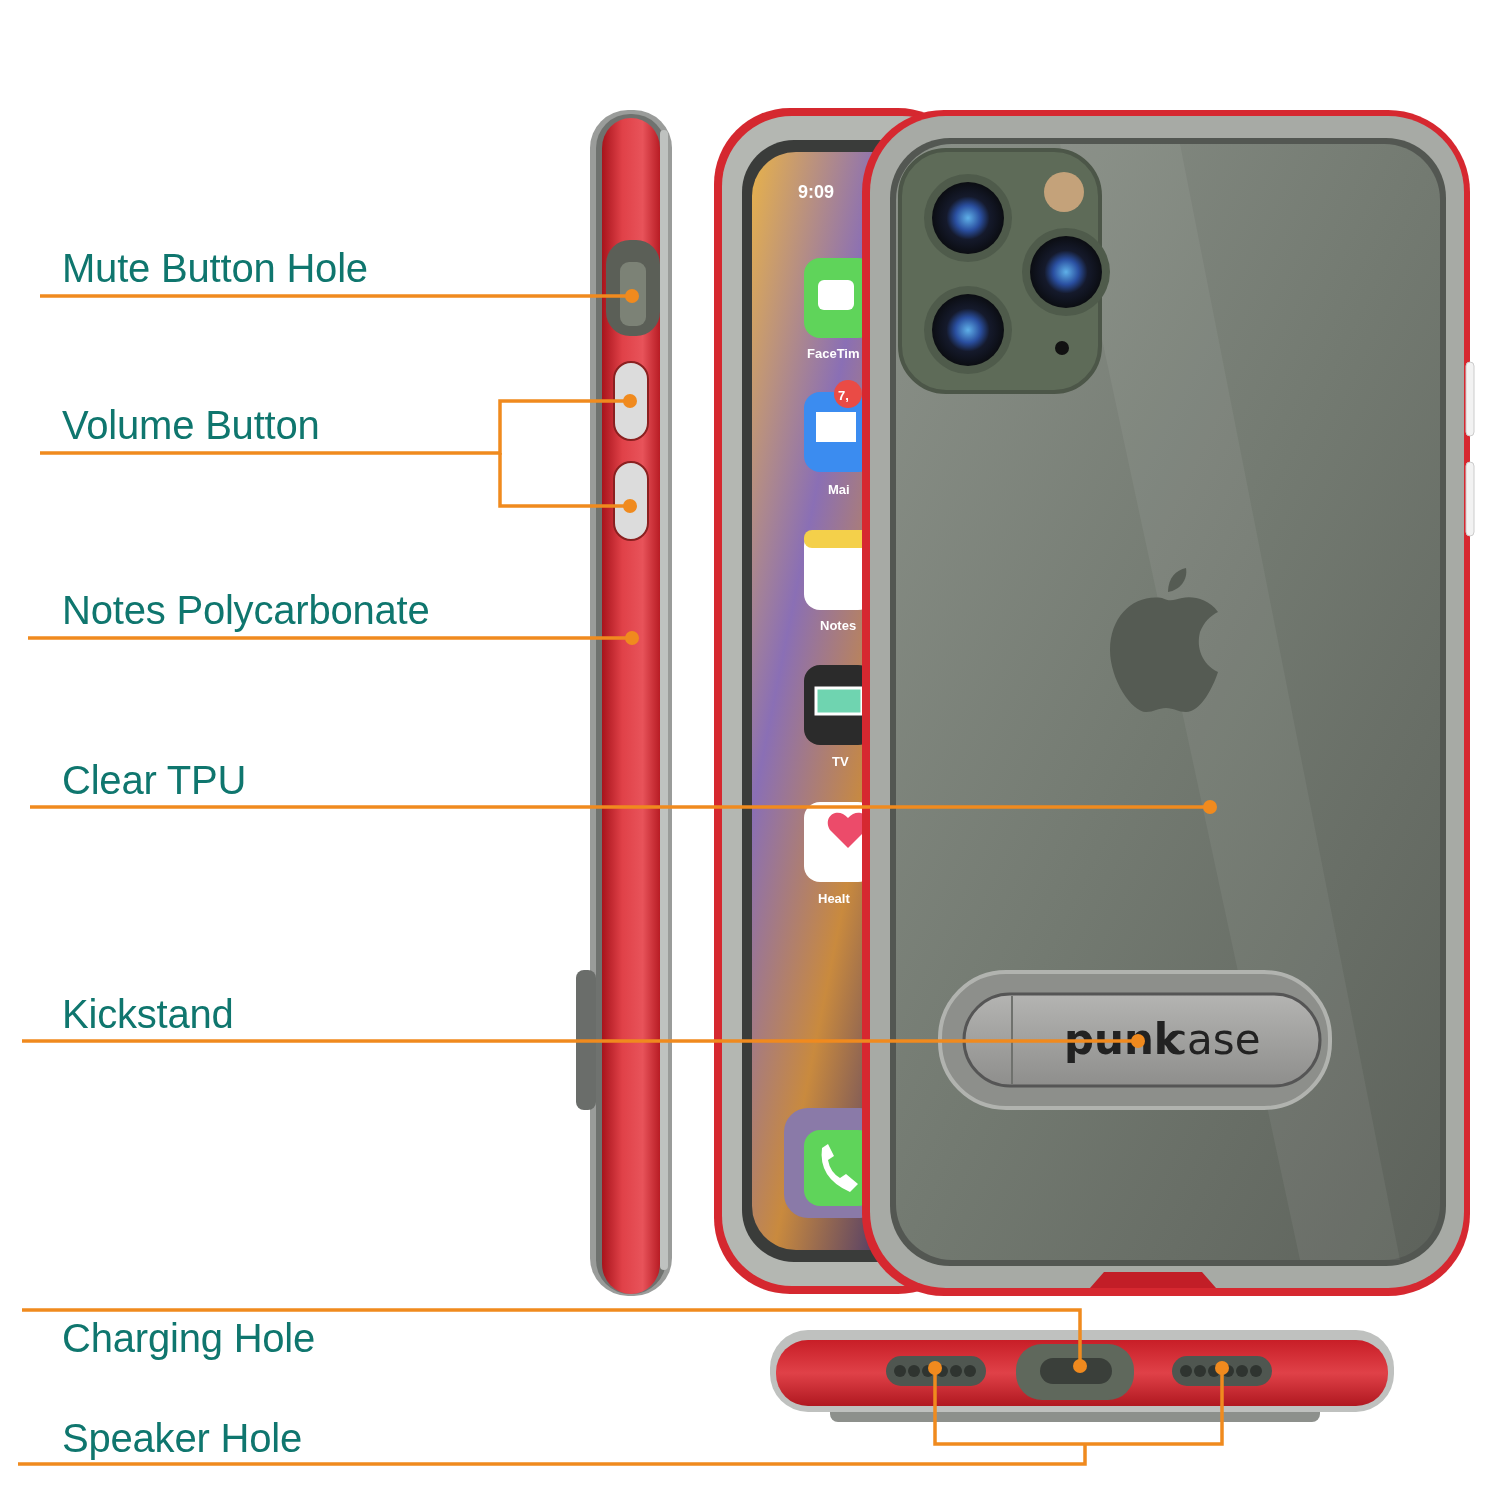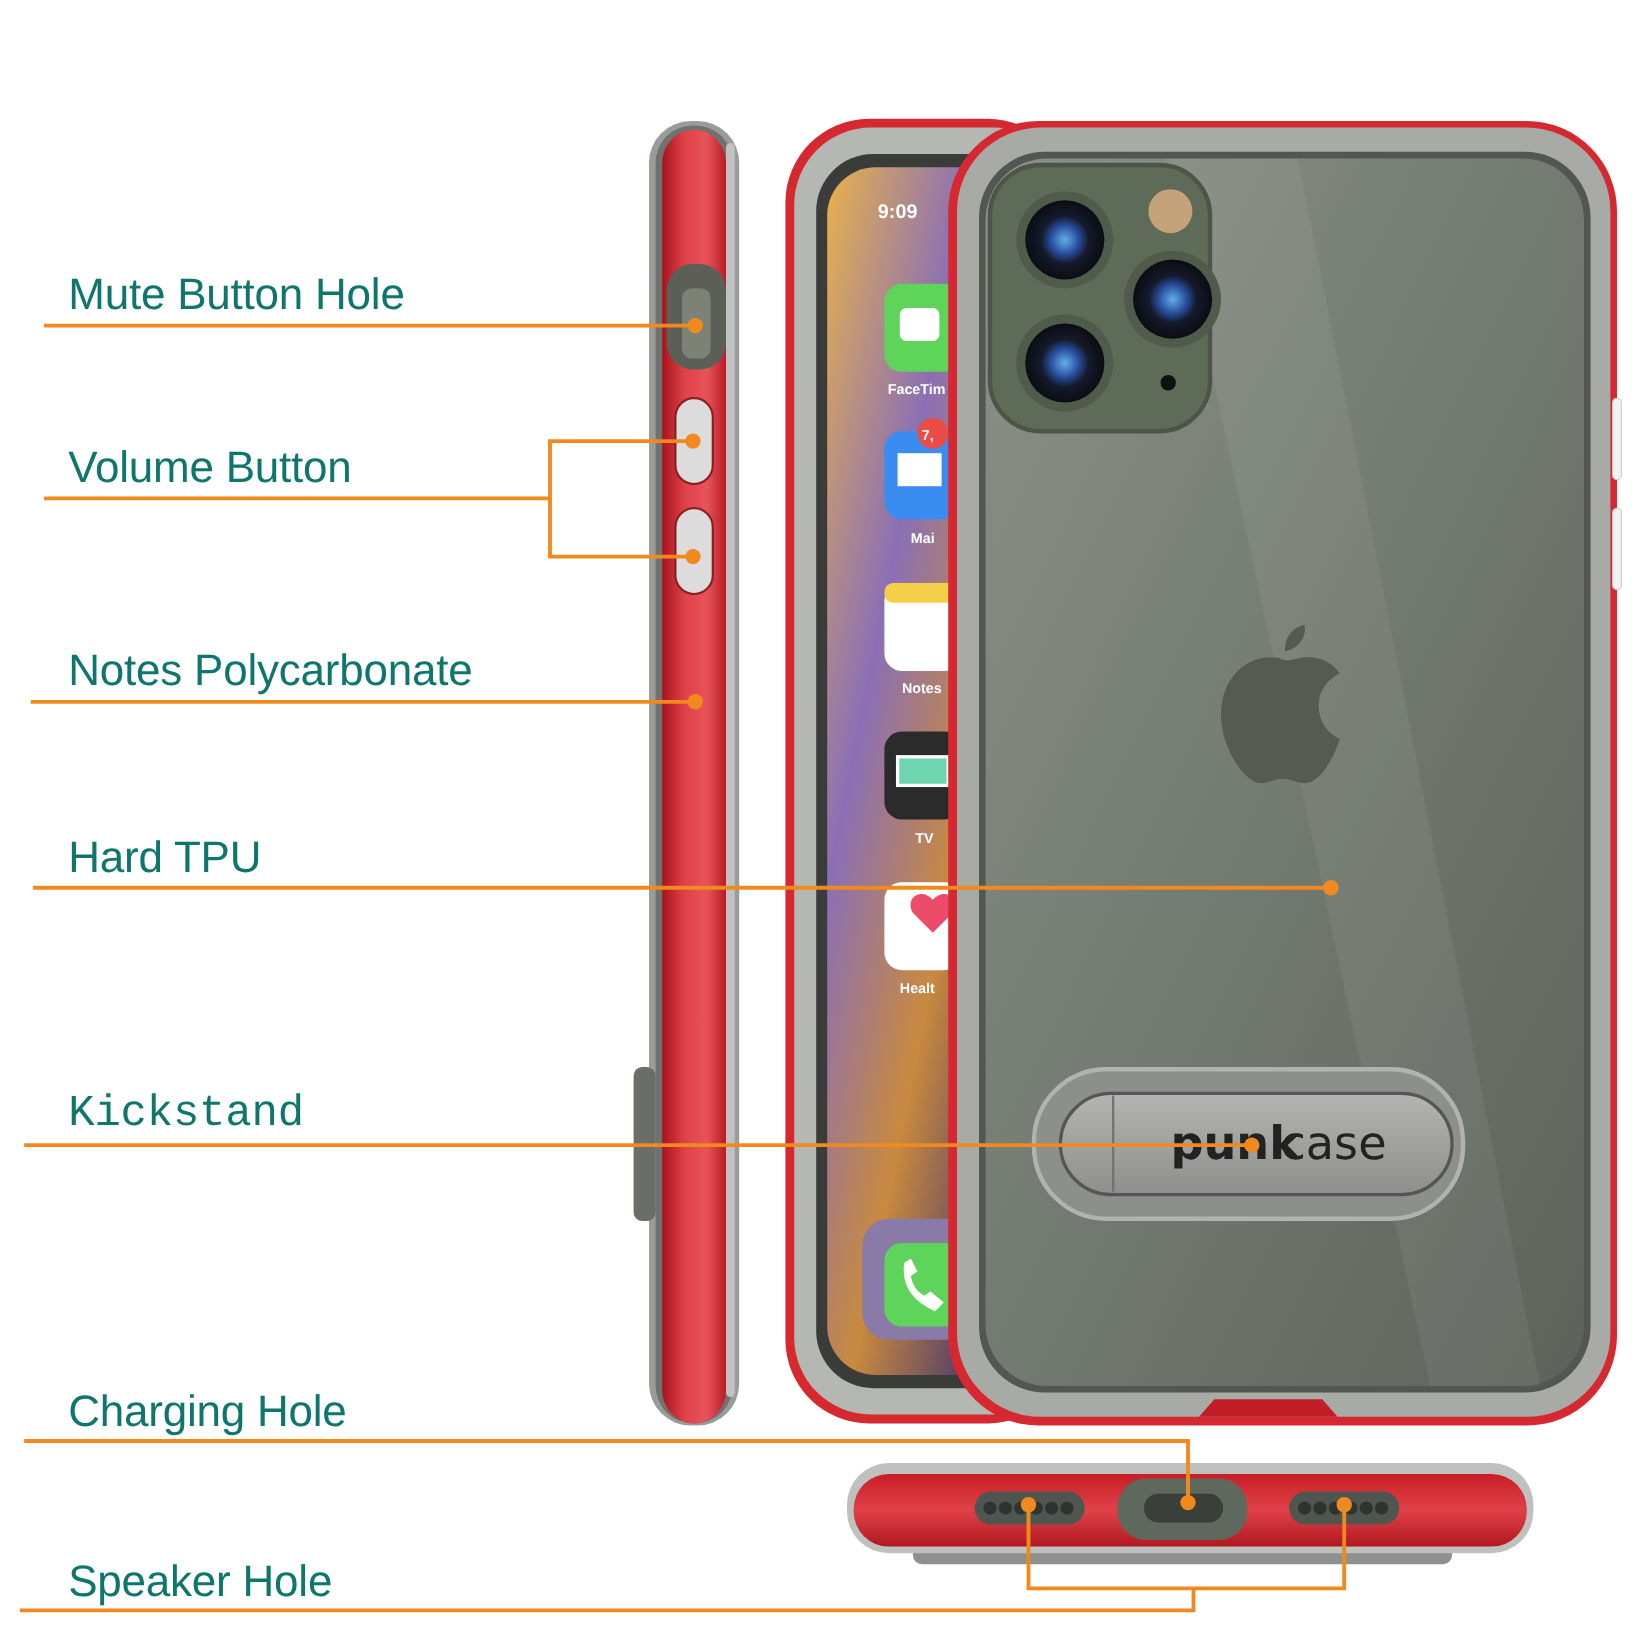--- a/index.html
+++ b/index.html
@@ -7,23 +7,23 @@
   .label { position: absolute; left: 62px; font-size: 40px; color: #0f766e; line-height: 1; white-space: nowrap; letter-spacing: -0.2px; }
   svg.overlay { position: absolute; left: 0; top: 0; }
   .time { position:absolute; color:#fff; font-size:18px; font-weight:bold; font-family:"Liberation Sans", sans-serif; }
 </style>
 </head>
 <body>
 
 <div class="label" style="top:248px;">Mute Button Hole</div>
 <div class="label" style="top:405px;">Volume Button</div>
 <div class="label" style="top:590px;">Notes Polycarbonate</div>
-<div class="label" style="top:760px;">Hard TPU</div>
-<div class="label" style="top:994px;font-family:Liberation Mono, monospace;">Kickstand</div>
-<div class="label" style="top:1263px;">Charging Hole</div>
+<div class="label" style="top:760px;">Clear TPU</div>
+<div class="label" style="top:994px;">Kickstand</div>
+<div class="label" style="top:1318px;">Charging Hole</div>
 <div class="label" style="top:1418px;">Speaker Hole</div>
 
 <svg class="overlay" width="1500" height="1500" viewBox="0 0 1500 1500">
   <defs>
     <linearGradient id="redSide" x1="0" x2="1" y1="0" y2="0">
       <stop offset="0" stop-color="#a8141c"></stop>
       <stop offset="0.35" stop-color="#e04148"></stop>
       <stop offset="0.7" stop-color="#e8535a"></stop>
       <stop offset="1" stop-color="#b81c24"></stop>
     </linearGradient>

